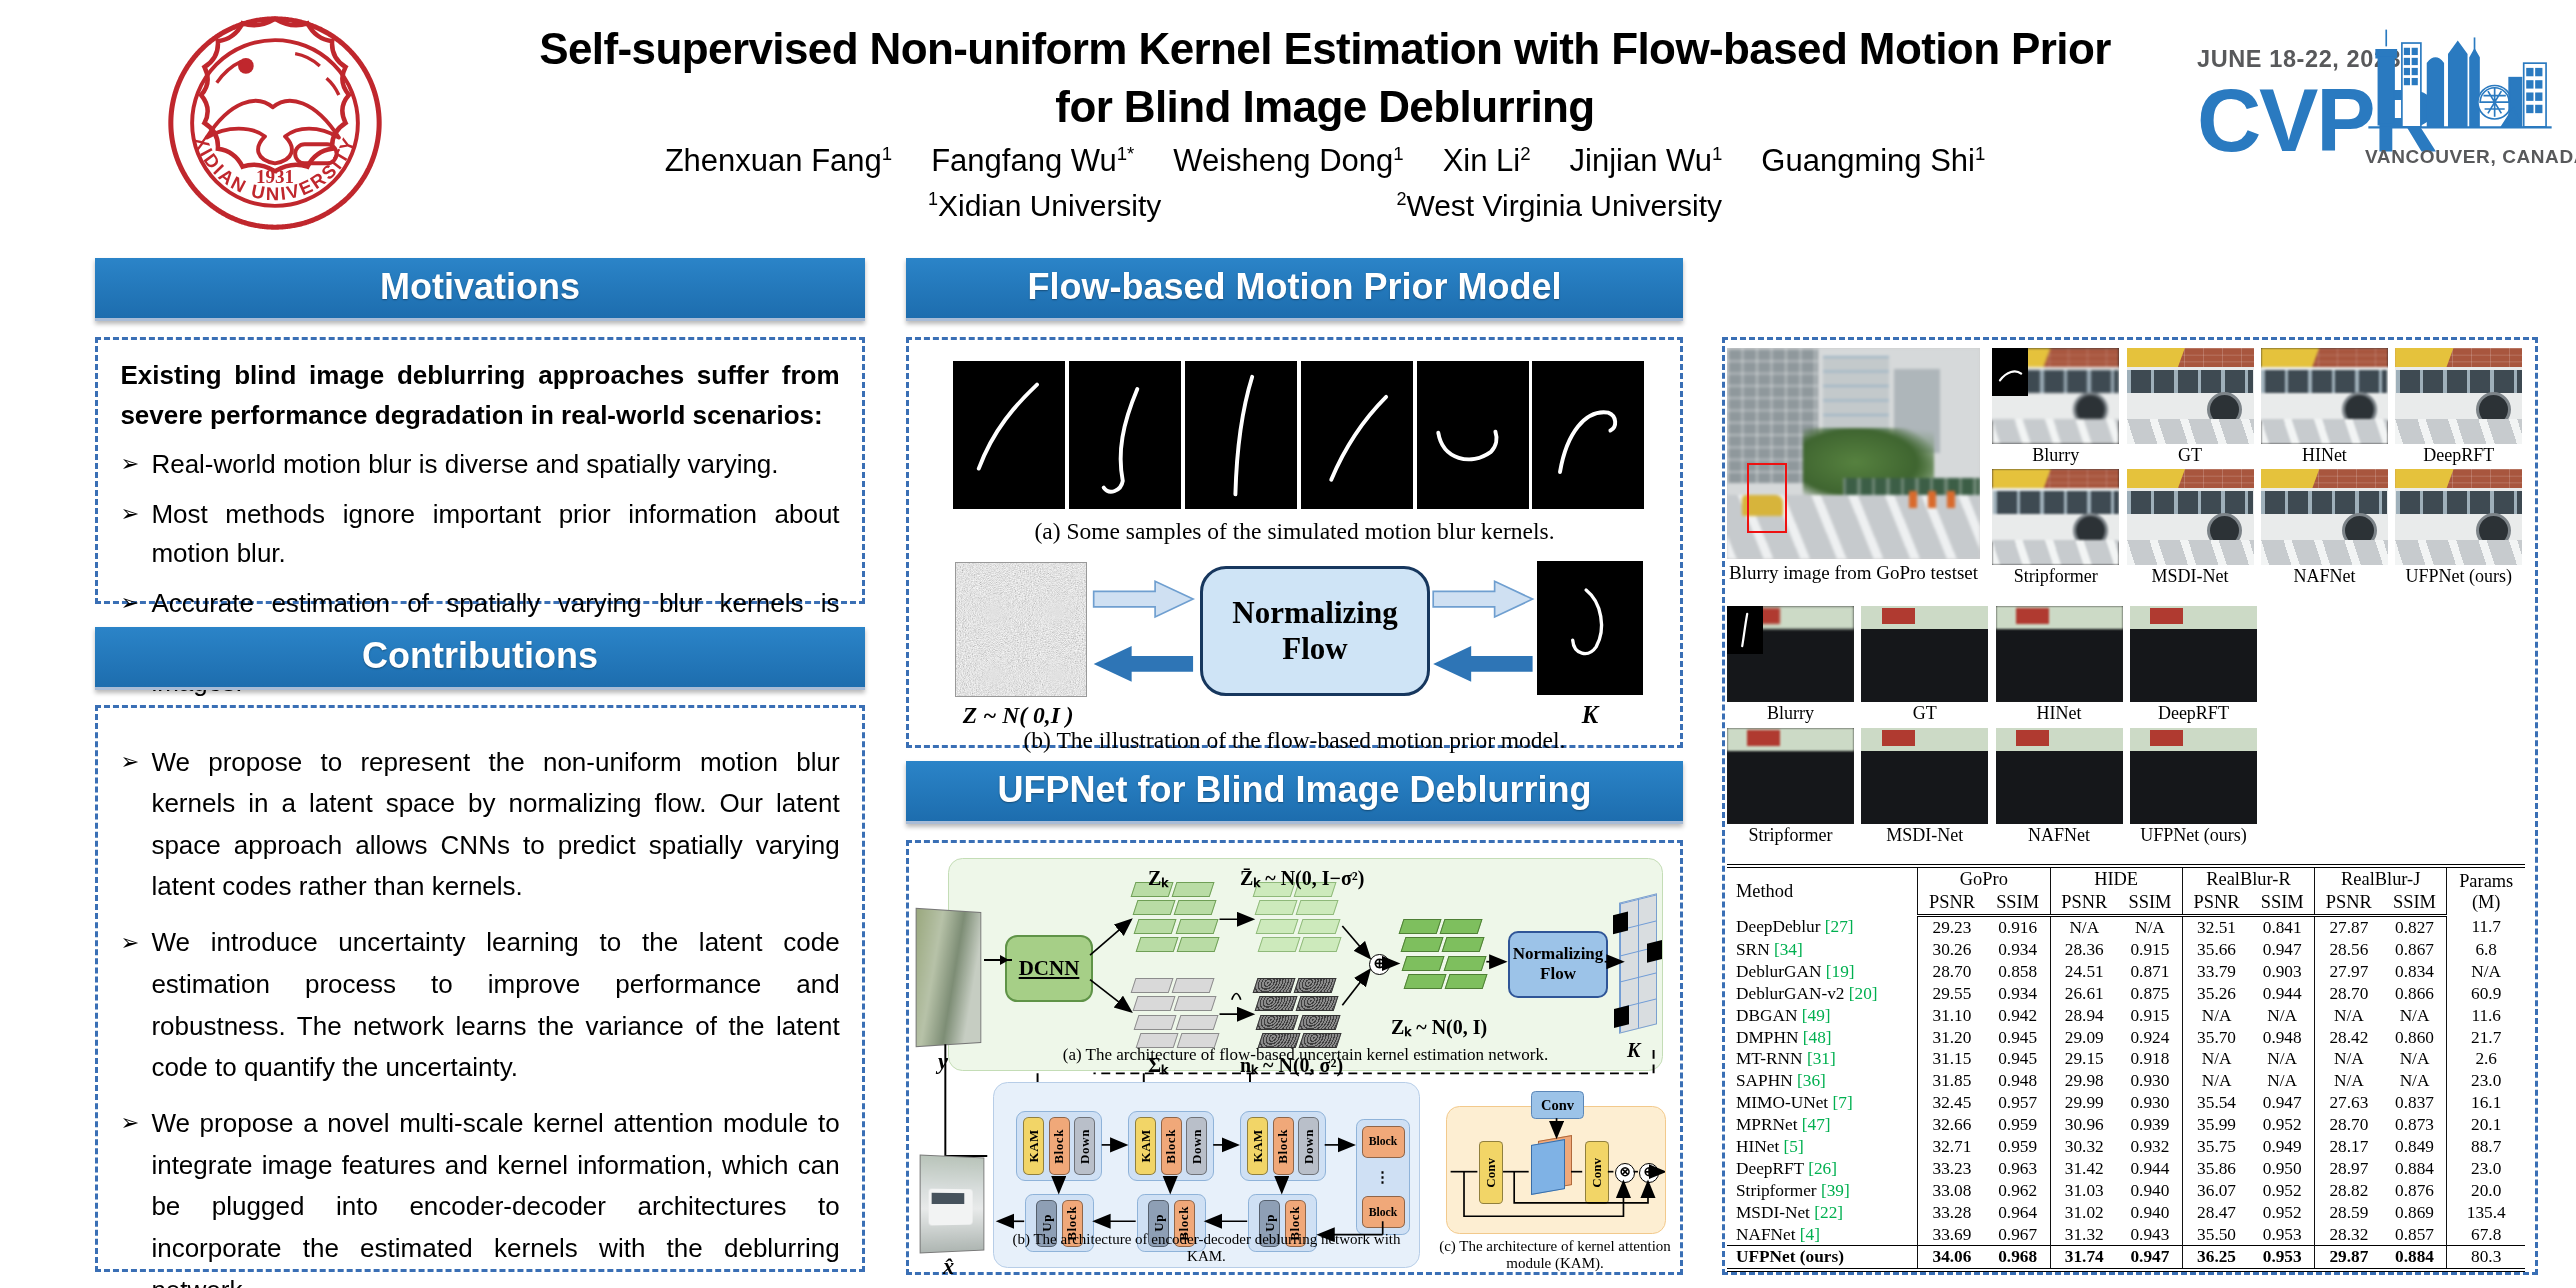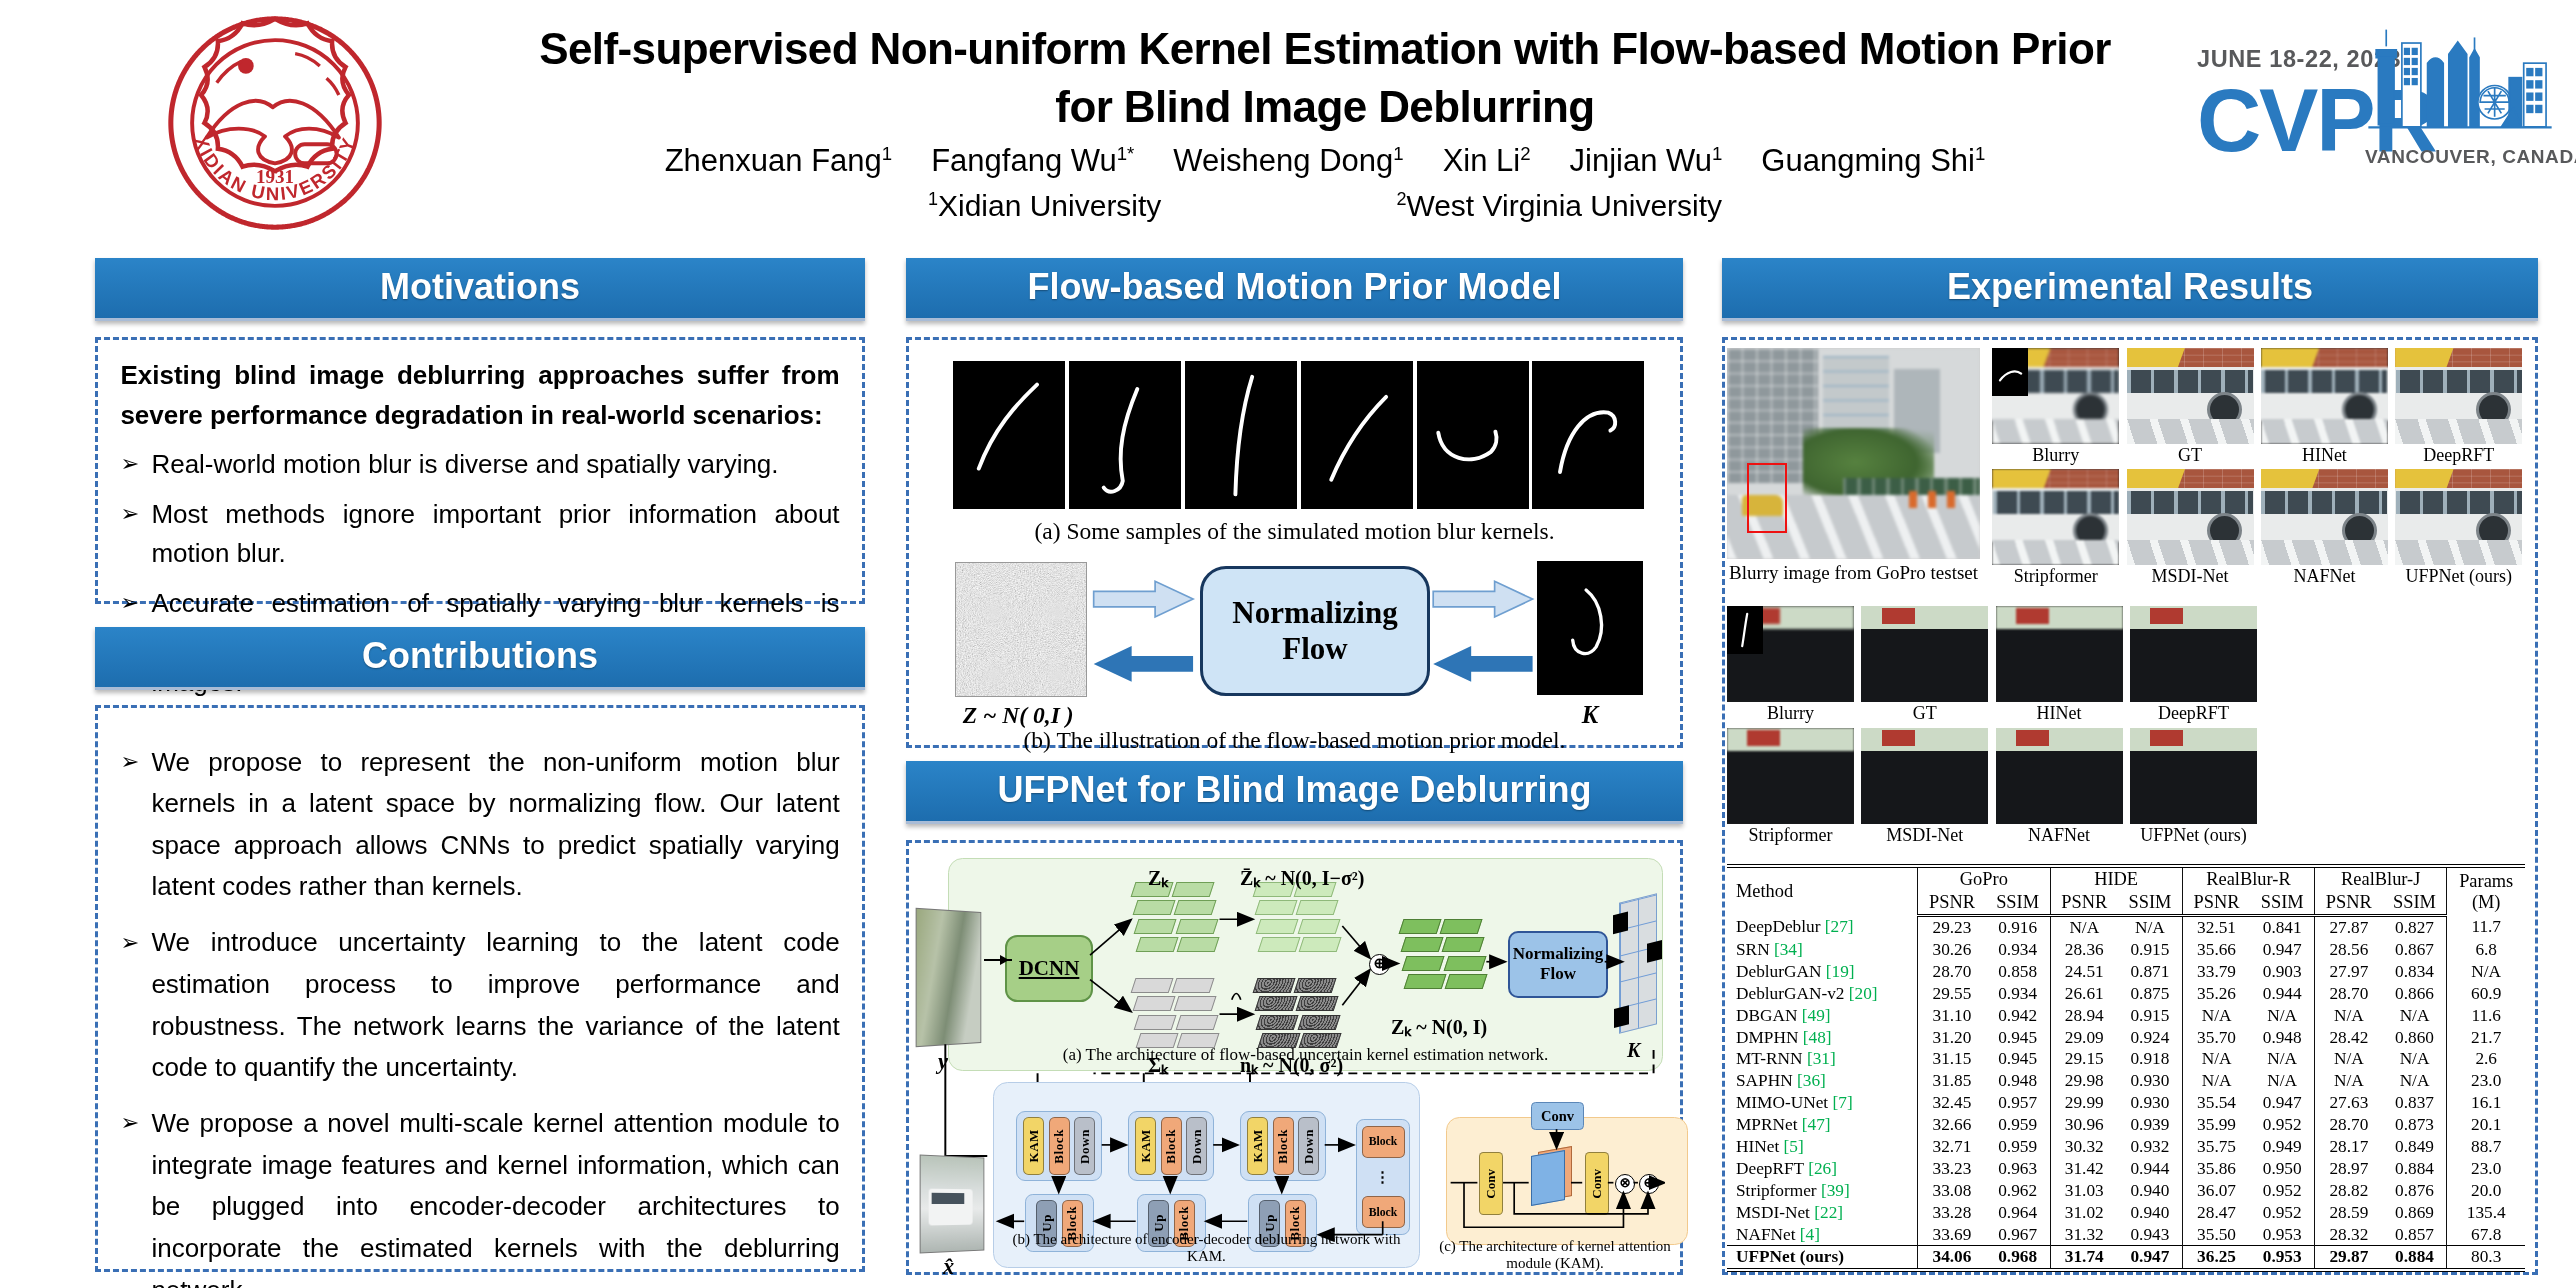--- a/index.html
+++ b/index.html
@@ -76,21 +76,21 @@
   .pill span{writing-mode:vertical-rl;transform:rotate(180deg);font-family:"Liberation Serif",serif;font-weight:bold;font-size:13px;letter-spacing:0.6px;}
   .p-kam{background:#f2d567;} .p-blk{background:#f0a879;} .p-dwn{background:#b9bfc9;} .p-up{background:#8e9fb5;}
   .dec-unit{position:absolute;width:67px;height:56px;background:#cfe0f4;border:1.1px solid #8fb3d9;border-radius:7.8px;display:flex;gap:4.5px;align-items:center;justify-content:center;}
   .dec-unit .pill{height:45px;}
   .bott{position:absolute;left:362px;top:36px;width:54px;height:116px;background:#cfe0f4;border:1.1px solid #8fb3d9;border-radius:7.8px;
     display:flex;flex-direction:column;align-items:center;justify-content:space-between;padding:5.6px 0;box-sizing:border-box;}
   .bott .bb{width:41px;height:30px;background:#f0a879;border:1.1px solid rgba(0,0,0,.4);border-radius:5.6px;display:flex;align-items:center;justify-content:center;
     font-family:"Liberation Serif",serif;font-weight:bold;font-size:11.7px;}
   .bott .dots{font-size:14.5px;font-weight:bold;letter-spacing:1.1px;}
 
-  .orange-panel{position:absolute;left:537px;top:274px;width:218px;height:126px;background:#fdeed2;border:1.7px solid #f2c98c;border-radius:13.4px;padding-left:22px;}
+  .orange-panel{position:absolute;left:537px;top:263px;width:218px;height:126px;background:#fdeed2;border:1.7px solid #f2c98c;border-radius:13.4px;}
   .op-cap{position:absolute;left:520px;top:395px;width:252px;text-align:center;font-size:15px;}
   .convT{position:absolute;left:84px;top:-15.7px;width:51px;height:26px;background:#9cc3e8;border:1.7px solid #5b87b8;border-radius:4.5px;
     display:flex;align-items:center;justify-content:center;font-family:"Liberation Serif",serif;font-weight:bold;font-size:14.5px;}
   .convP{position:absolute;width:22.4px;height:61px;background:#f2d567;border:1.1px solid rgba(0,0,0,.4);border-radius:4.5px;display:flex;align-items:center;justify-content:center;}
   .convP span{writing-mode:vertical-rl;transform:rotate(180deg);font-family:"Liberation Serif",serif;font-weight:bold;font-size:13px;}
   .cube{position:absolute;left:84px;top:35px;width:39px;height:48px;}
   .cube .c1{position:absolute;left:6.7px;top:-4.5px;width:32px;height:48px;background:#f0a879;border:1.1px solid #b06a3c;transform:skewY(-10deg);}
   .cube .c2{position:absolute;left:0;top:0;width:32px;height:48px;background:#7fb2e5;border:1.1px solid #3a6ea8;transform:skewY(-10deg);}
   .opcirc{position:absolute;width:18px;height:18px;border:1.7px solid #000;border-radius:50%;background:#fff;text-align:center;line-height:16px;font-size:13.4px;font-weight:bold;}
 
@@ -575,21 +575,20 @@
           <line x1="334" y1="116" x2="342" y2="116" stroke="#000" stroke-width="3"></line>
           <line x1="378" y1="116" x2="388" y2="116" stroke="#000" stroke-width="3" marker-end="url(#ah)"></line>
           <path d="M30,116 V 196 H 316 V 136" stroke="#000" stroke-width="3" fill="none" marker-end="url(#ah)"></path>
           <path d="M120,116 V 172 H 360 V 136" stroke="#000" stroke-width="3" fill="none" marker-end="url(#ah)"></path>
         </svg>
       </div>
       <div class="op-cap serif-cap">(c) The architecture of kernel attention module (KAM).</div>
     </div>
   </div>
 
-  <div class="sec-head" style="left:1722px;top:258px;width:816px;">Experimental Results</div>
   <div class="dash-box" style="left:1722px;top:337px;width:816px;height:938px;"></div>
 
   <div class="res-body">
 
     <div class="res-block" id="res-block-1">
       <div class="res-left">
         <div class="big-img">
           <div style="position:absolute;inset:0;filter:blur(1.7px);">
             <div class="b1-sky"></div>
               <div class="b1-bldg1"></div>

